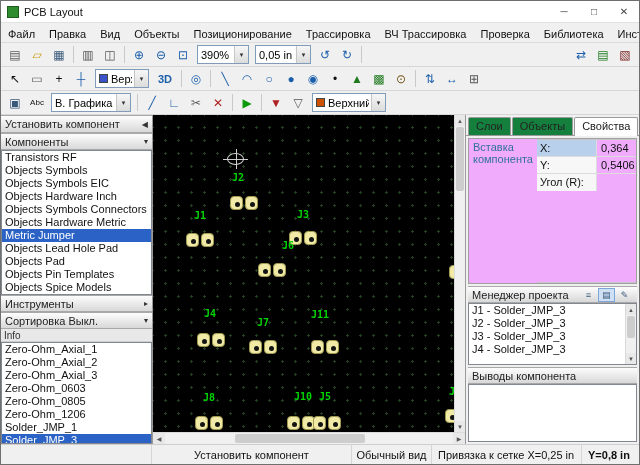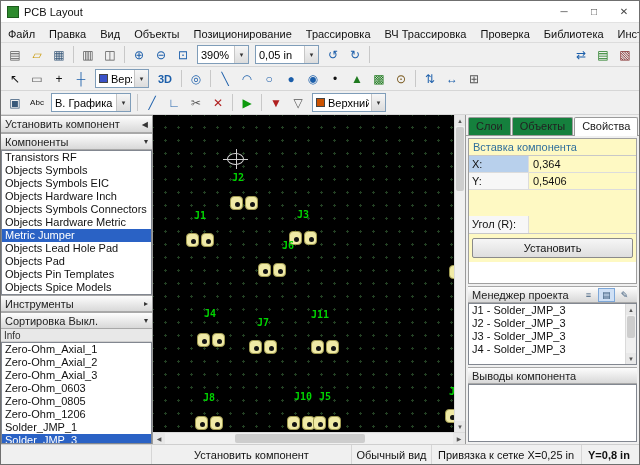--- a/index.html
+++ b/index.html
@@ -86,26 +86,26 @@
 
   
   .rightpanel { width:174px; flex:0 0 174px; border-left:1px solid #9a9a9a; background:#f0f0f0;
                 display:flex; flex-direction:column; min-height:0; }
   .tabsrow { height:20px; flex:0 0 20px; display:flex; align-items:flex-end; padding:2px 2px 0 2px; }
   .tab { font-size:11px; padding:2px 7px 3px; border:1px solid #9a9a9a; border-bottom:none;
          background:#15803d; color:#222; border-radius:2px 2px 0 0; margin-right:1px; }
   .tab.active { background:#fff; position:relative; top:1px; padding-bottom:4px; }
   .tabcontent { flex:1 1 auto; display:flex; flex-direction:column; border-top:1px solid #9a9a9a;
                 background:#f0f0f0; min-height:0; padding:2px; }
-  .propbox { background:#fef9c3; border:1px solid #a0a0a0; flex:0 0 146px; display:flex;
-             flex-direction:column; overflow:hidden; }
+  .propbox { background:#f0abfc; border:1px solid #a0a0a0; flex:0 0 146px; display:flex;
+             overflow:hidden; }
   .prophead { font-size:11px; color:#31709c; padding:2px 4px; }
   .propgrid { border-top:1px solid #c8c8c8; border-bottom:1px solid #c8c8c8; }
   .prow { display:flex; height:17px; border-bottom:1px solid #dcdcdc; }
-  .prow:last-child { border-bottom:none;margin-top:26px; }
+  .prow:last-child { border-bottom:none; }
   .plabel { width:60px; flex:0 0 60px; border-right:1px solid #dcdcdc; background:#f7f7f7;
             font-size:11px; padding:2px 3px; color:#111; }
   .plabel.xsel { background:#b8d0ec; }
   .pval { flex:1; font-size:11px; padding:2px 4px; color:#111; }
   .placebtn { margin:4px 3px; height:20px; flex:0 0 20px; border:1px solid #8a8a8a; border-radius:2px;
               background:linear-gradient(#f6f6f6,#dedede); font-size:11px; display:flex;
               align-items:center; justify-content:center; color:#111; }
   .propfill { flex:1 1 auto; background:#fff; }
   .mgrbar { margin-top:2px; }
   .mgricons { margin-left:auto; display:flex; gap:1px; }
@@ -162,21 +162,21 @@
       <div class="tbtn" style="color: rgb(85, 85, 85);">▥</div>
       <div class="tbtn" style="color: rgb(85, 85, 85);">◫</div>
       <div class="sep"></div>
       <div class="tbtn" style="color: rgb(27, 94, 170);">⊕</div>
       <div class="tbtn" style="color: rgb(27, 94, 170);">⊖</div>
       <div class="tbtn" style="color: rgb(27, 94, 170);">⊡</div>
       <div class="combo" style="width: 52px;">
         <span class="comboval">390%</span>
         <span class="comboarrow">▾</span>
       </div>
-      <div class="combo" style="width: 64px;">
+      <div class="combo" style="width: 56px;">
         <span class="comboval">0,05 in</span>
         <span class="comboarrow">▾</span>
       </div>
       <div class="tbtn" style="color: rgb(27, 94, 170);">↺</div>
       <div class="tbtn" style="color: rgb(27, 94, 170);">↻</div>
       <div class="sep"></div>
       <div class="spacer"></div>
       <div class="tbtn" style="color: rgb(27, 94, 170);">⇄</div>
       <div class="tbtn" style="color: rgb(31, 122, 31);">▤</div>
       <div class="tbtn" style="color: rgb(122, 31, 31);">▧</div>

